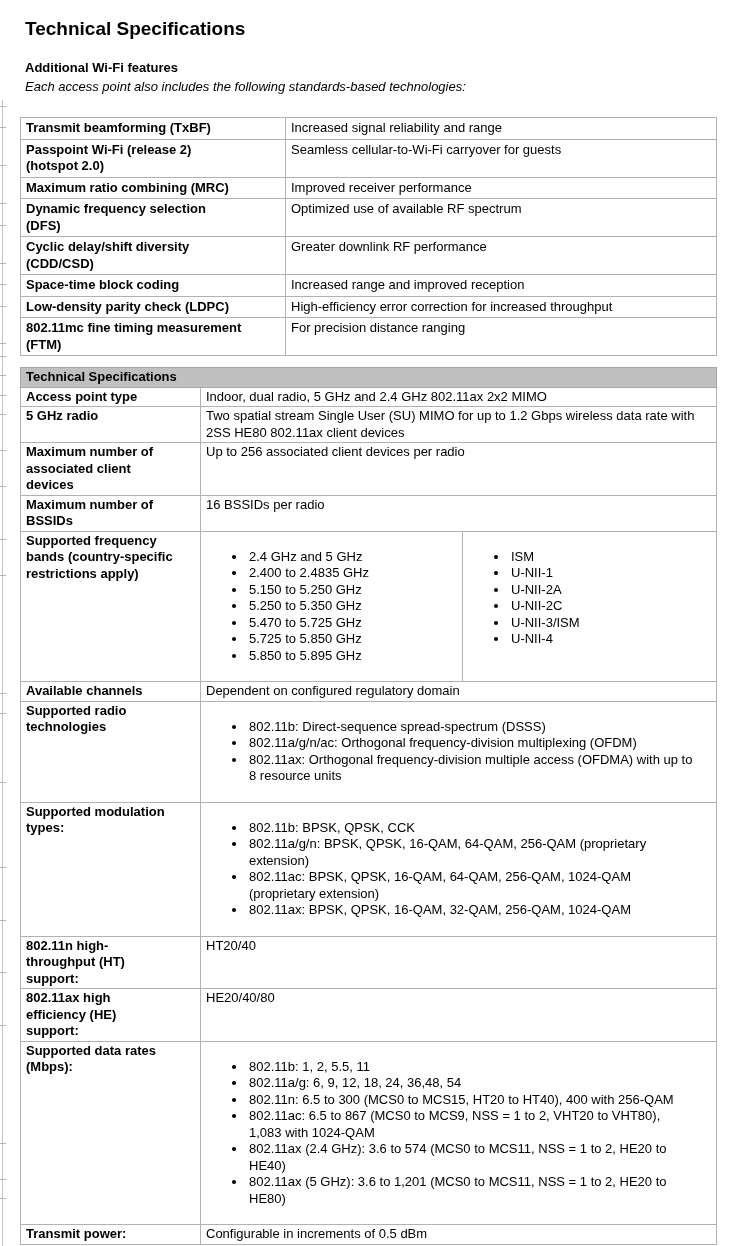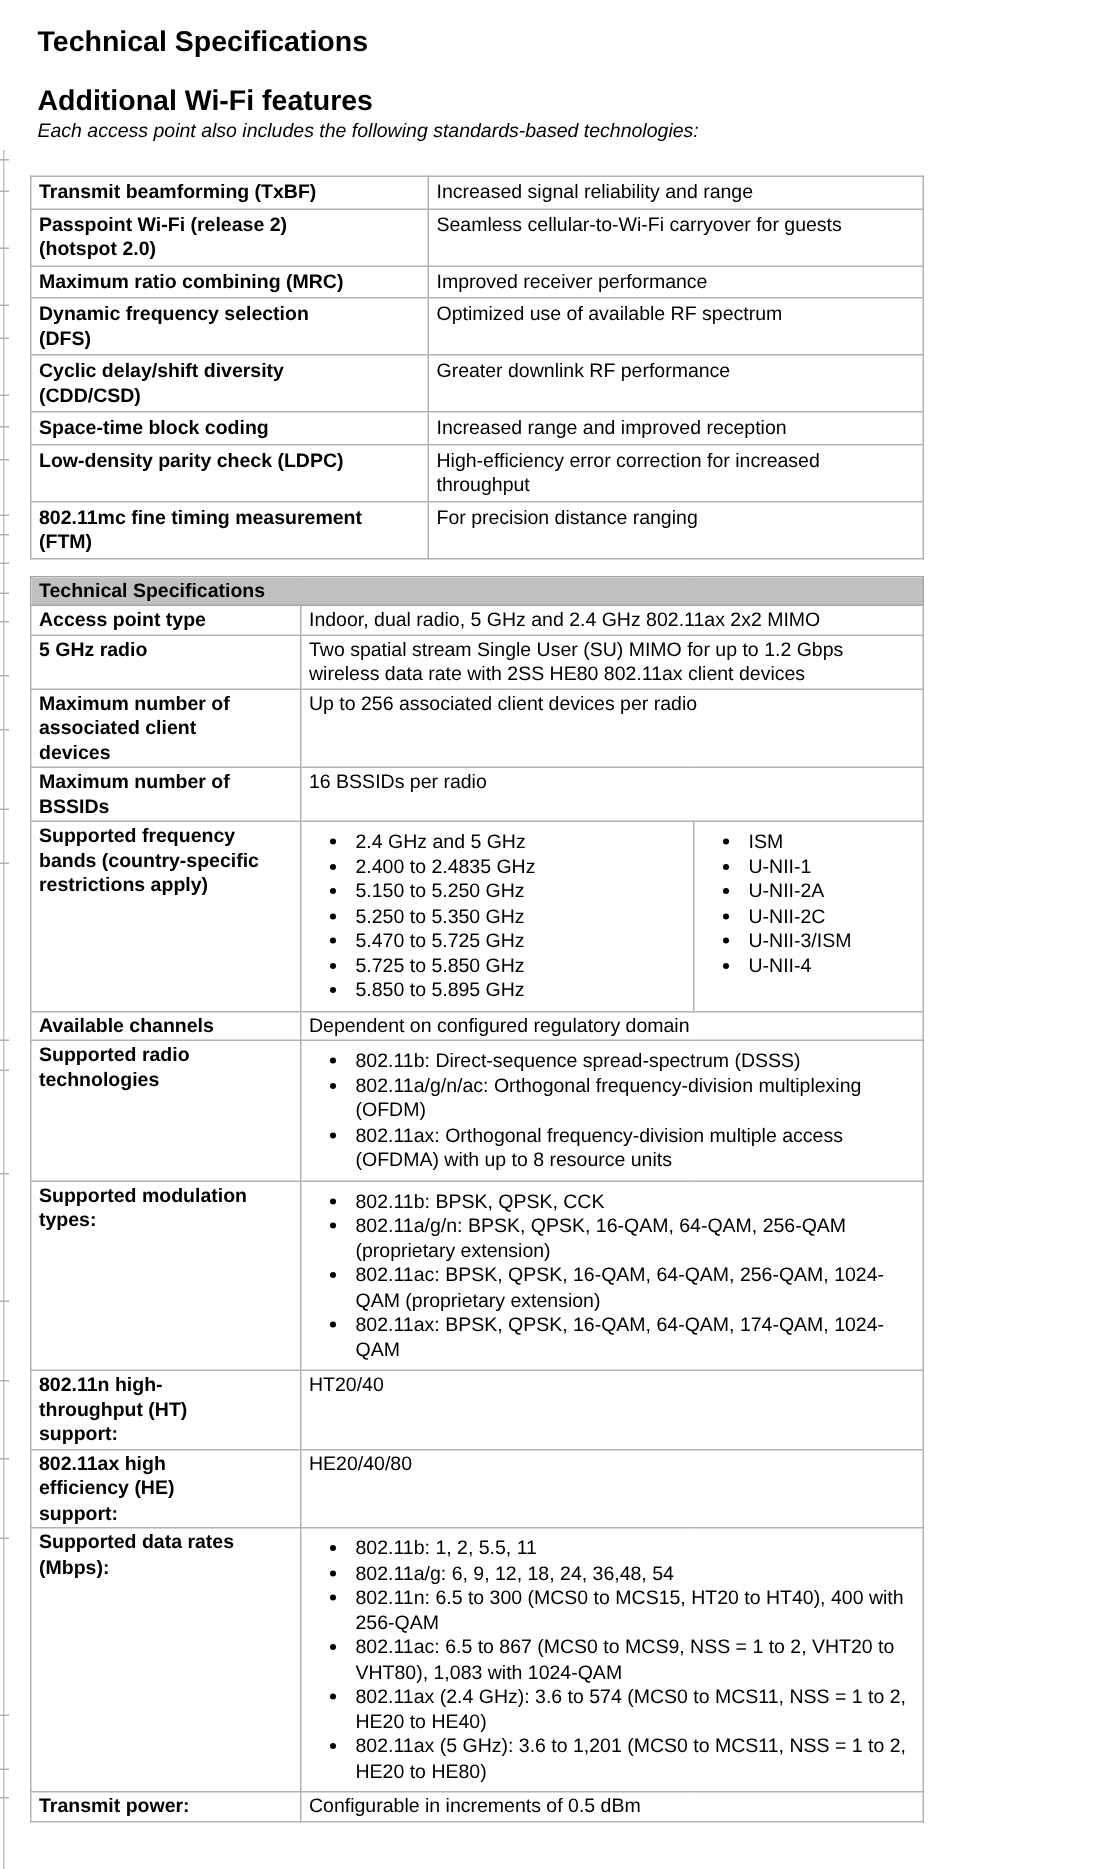--- a/index.html
+++ b/index.html
@@ -4,37 +4,37 @@
 <style>
   html,body{margin:0;padding:0;}
   body{
     width:736px;height:1246px;overflow:hidden;position:relative;
     background:#ffffff;color:#000000;
     font-family:"Liberation Sans","DejaVu Sans",sans-serif;
     font-size:13px;
   }
   .content{margin:18px 3px 0 25px;}
   h1{font-size:19px;font-weight:bold;margin:0;line-height:22px;}
-  h2{font-size:19px;font-weight:bold;margin:19px 0 2px 0;line-height:17px;}
+  h2{font-size:13px;font-weight:bold;margin:19px 0 2px 0;line-height:17px;}
   p.intro{margin:0 0 22px 0;line-height:17px;font-style:italic;}
-  table{border-collapse:collapse;table-layout:fixed;width:596px;margin-left:-5px;}
+  table{border-collapse:collapse;table-layout:fixed;width:697px;margin-left:-5px;}
   td{
     border:1px solid #b2b2b2;vertical-align:top;
     line-height:16.5px;padding:1px 5px;
     overflow:hidden;
   }
   .features td{padding:2px 5px;}
   td.label{font-weight:bold;white-space:pre-line;}
   .specs{margin-top:11px;}
   .specs td.hdr{
     background:#c0c0c0;font-weight:bold;padding-left:5px;
     border:1px solid #a6a6a6;
   }
   .specs td.model{font-weight:bold;}
-  ul{margin:4px;padding:0 0 0 25px;}
+  ul{margin:16px;padding:0 0 0 25px;}
   li{padding-left:2px;}
   
   .vline{
     position:absolute;left:2px;top:100px;width:1px;height:1146px;
     background:#c3c3c3;
   }
   .tick{position:absolute;left:0;width:6px;height:1px;background:#b2b2b2;}
 </style>
 </head>
 <body>
@@ -162,21 +162,21 @@
           </td>
         </tr>
         <tr>
           <td class="label">Supported modulation
 types:</td>
           <td colspan="2">
             <ul>
               <li>802.11b: BPSK, QPSK, CCK</li>
               <li>802.11a/g/n: BPSK, QPSK, 16-QAM, 64-QAM, 256-QAM (proprietary extension)</li>
               <li>802.11ac: BPSK, QPSK, 16-QAM, 64-QAM, 256-QAM, 1024-QAM (proprietary extension)</li>
-              <li>802.11ax: BPSK, QPSK, 16-QAM, 64-QAM, 174-QAM, 1024-QAM</li>
+              <li>802.11ax: BPSK, QPSK, 16-QAM, 32-QAM, 256-QAM, 1024-QAM</li>
             </ul>
           </td>
         </tr>
         <tr>
           <td class="label">802.11n high-
 throughput (HT)
 support:</td>
           <td colspan="2">HT20/40</td>
         </tr>
         <tr>

